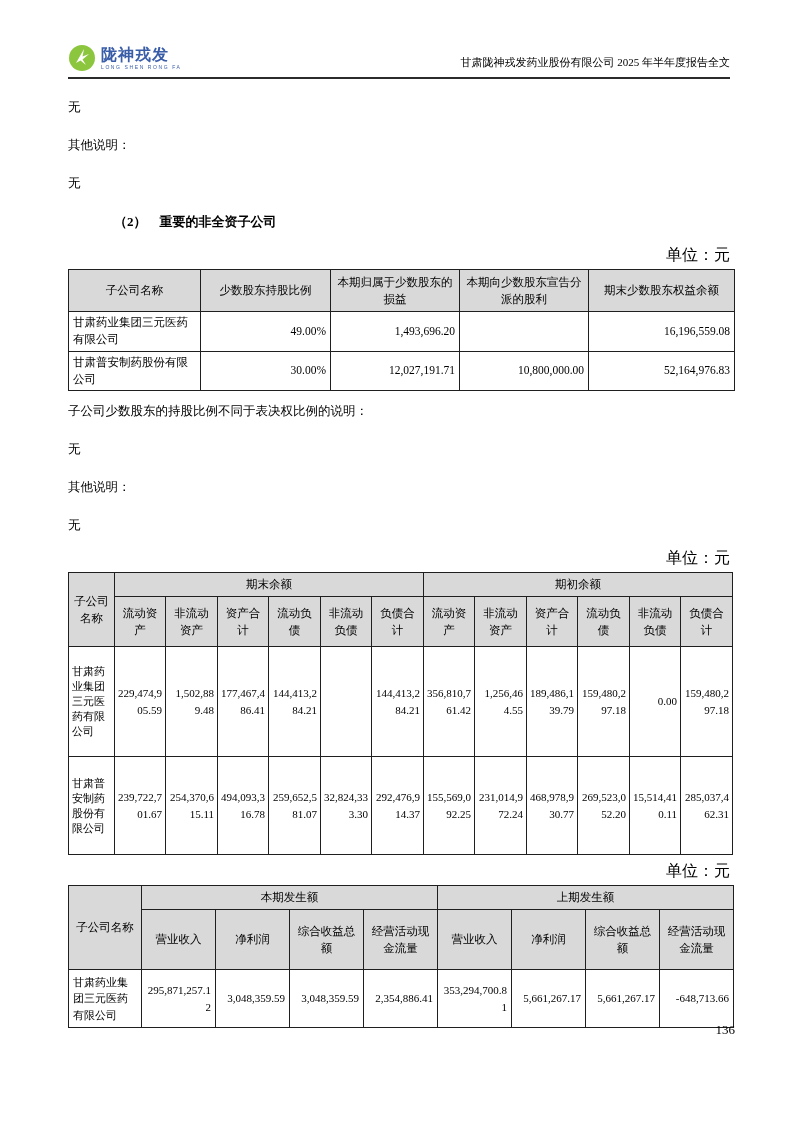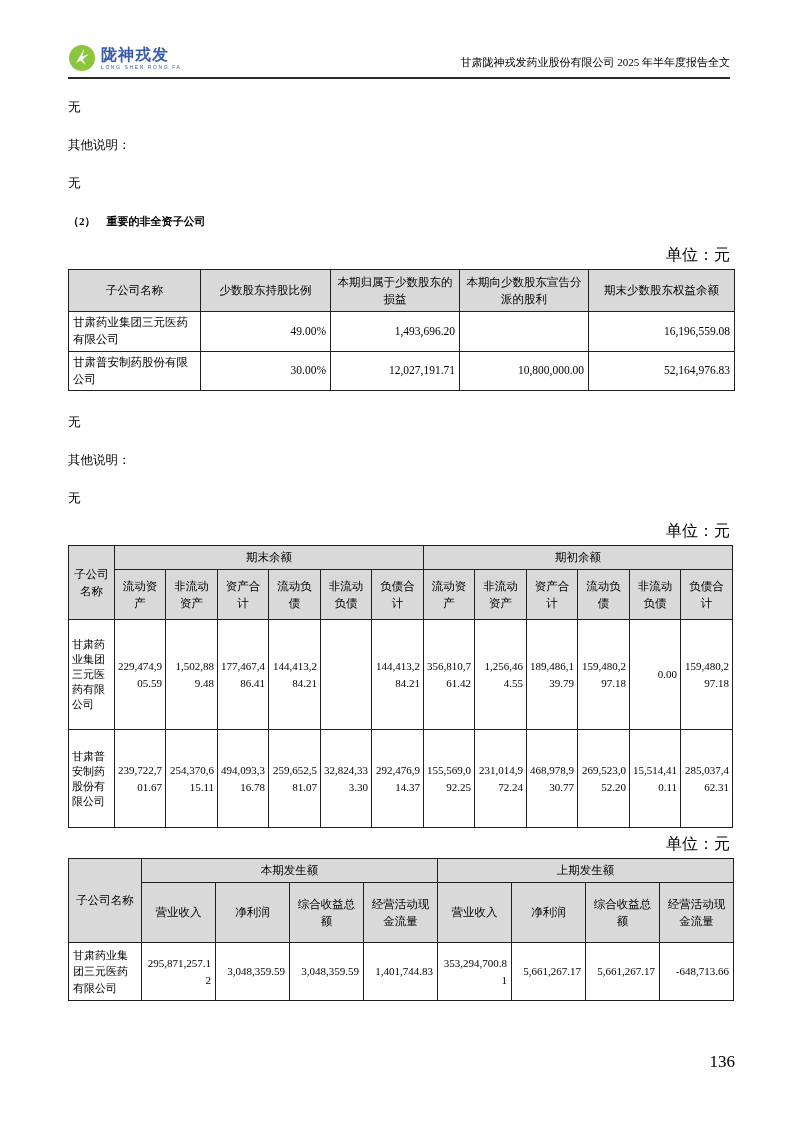--- a/index.html
+++ b/index.html
@@ -34,21 +34,21 @@
   .brand-en {
     font-family: "Liberation Sans", sans-serif;
     font-size: 5px; letter-spacing: 1.6px; color: #3a5da8; margin-top: 2px;
   }
   .doc-title { font-size: 11px; padding-bottom: 2px; }
 
   
   .para { font-size: 12.5px; line-height: 14px; margin-top: 24px; }
   .para.first { margin-top: 21px; }
   .para.tight { margin-top: 13px; }
-  .sec-head { font-size: 11px; font-weight: bold; line-height: 15px; margin-top: 24px; }
+  .sec-head { font-size: 13px; font-weight: bold; line-height: 15px; margin-top: 24px; margin-left: 46px; }
   .unit-line { font-size: 16px; text-align: right; margin-top: 16px; margin-bottom: 3px; }
   .unit-line.mid { margin-top: 6px; }
 
   
   table { border-collapse: collapse; table-layout: fixed; width: 100%; }
   th, td { border: 1px solid #1f1f1f; vertical-align: middle; }
   th {
     background: #d9d9d9; font-weight: normal; text-align: center;
     font-size: 11.5px; line-height: 1.45; padding: 2px 3px;
   }
@@ -69,22 +69,22 @@
   .t2 td, .t2 th { padding: 2px 3px; }
   .t2 td.name { line-height: 15px; }
 
   
   .t3 .grp-row { height: 24px; }
   .t3 .sub-row { height: 60px; }
   .t3 .r1 { height: 58px; }
 
   
   .pageno {
-    position: absolute; top: 1052px; right: 58px;
-    font-size: 17px;
+    position: absolute; top: 1022px; right: 58px;
+    font-size: 13px;
   }
 </style>
 </head>
 <body>
 
 <div class="page">
   <div class="content">
 
     <div class="hdr">
       <div class="brand">
@@ -135,20 +135,21 @@
         <tr>
           <td class="name">甘肃普安制药股份有限公司</td>
           <td class="num">30.00%</td>
           <td class="num">12,027,191.71</td>
           <td class="num">10,800,000.00</td>
           <td class="num">52,164,976.83</td>
         </tr>
       </tbody>
     </table>
 
+    <p class="para tight">子公司少数股东的持股比例不同于表决权比例的说明：</p>
     <p class="para">无</p>
     <p class="para">其他说明：</p>
     <p class="para">无</p>
 
     <p class="unit-line">单位：元</p>
 
     <table class="t2">
       <colgroup>
         <col style="width:46px">
         <col style="width:51px">
@@ -249,21 +250,21 @@
           <th>综合收益总额</th>
           <th>经营活动现金流量</th>
         </tr>
       </thead>
       <tbody>
         <tr class="r1">
           <td class="name">甘肃药业集团三元医药有限公司</td>
           <td class="num">295,871,257.12</td>
           <td class="num">3,048,359.59</td>
           <td class="num">3,048,359.59</td>
-          <td class="num">1,401,744.83</td>
+          <td class="num">2,354,886.41</td>
           <td class="num">353,294,700.81</td>
           <td class="num">5,661,267.17</td>
           <td class="num">5,661,267.17</td>
           <td class="num">-648,713.66</td>
         </tr>
       </tbody>
     </table>
 
   </div>
 

